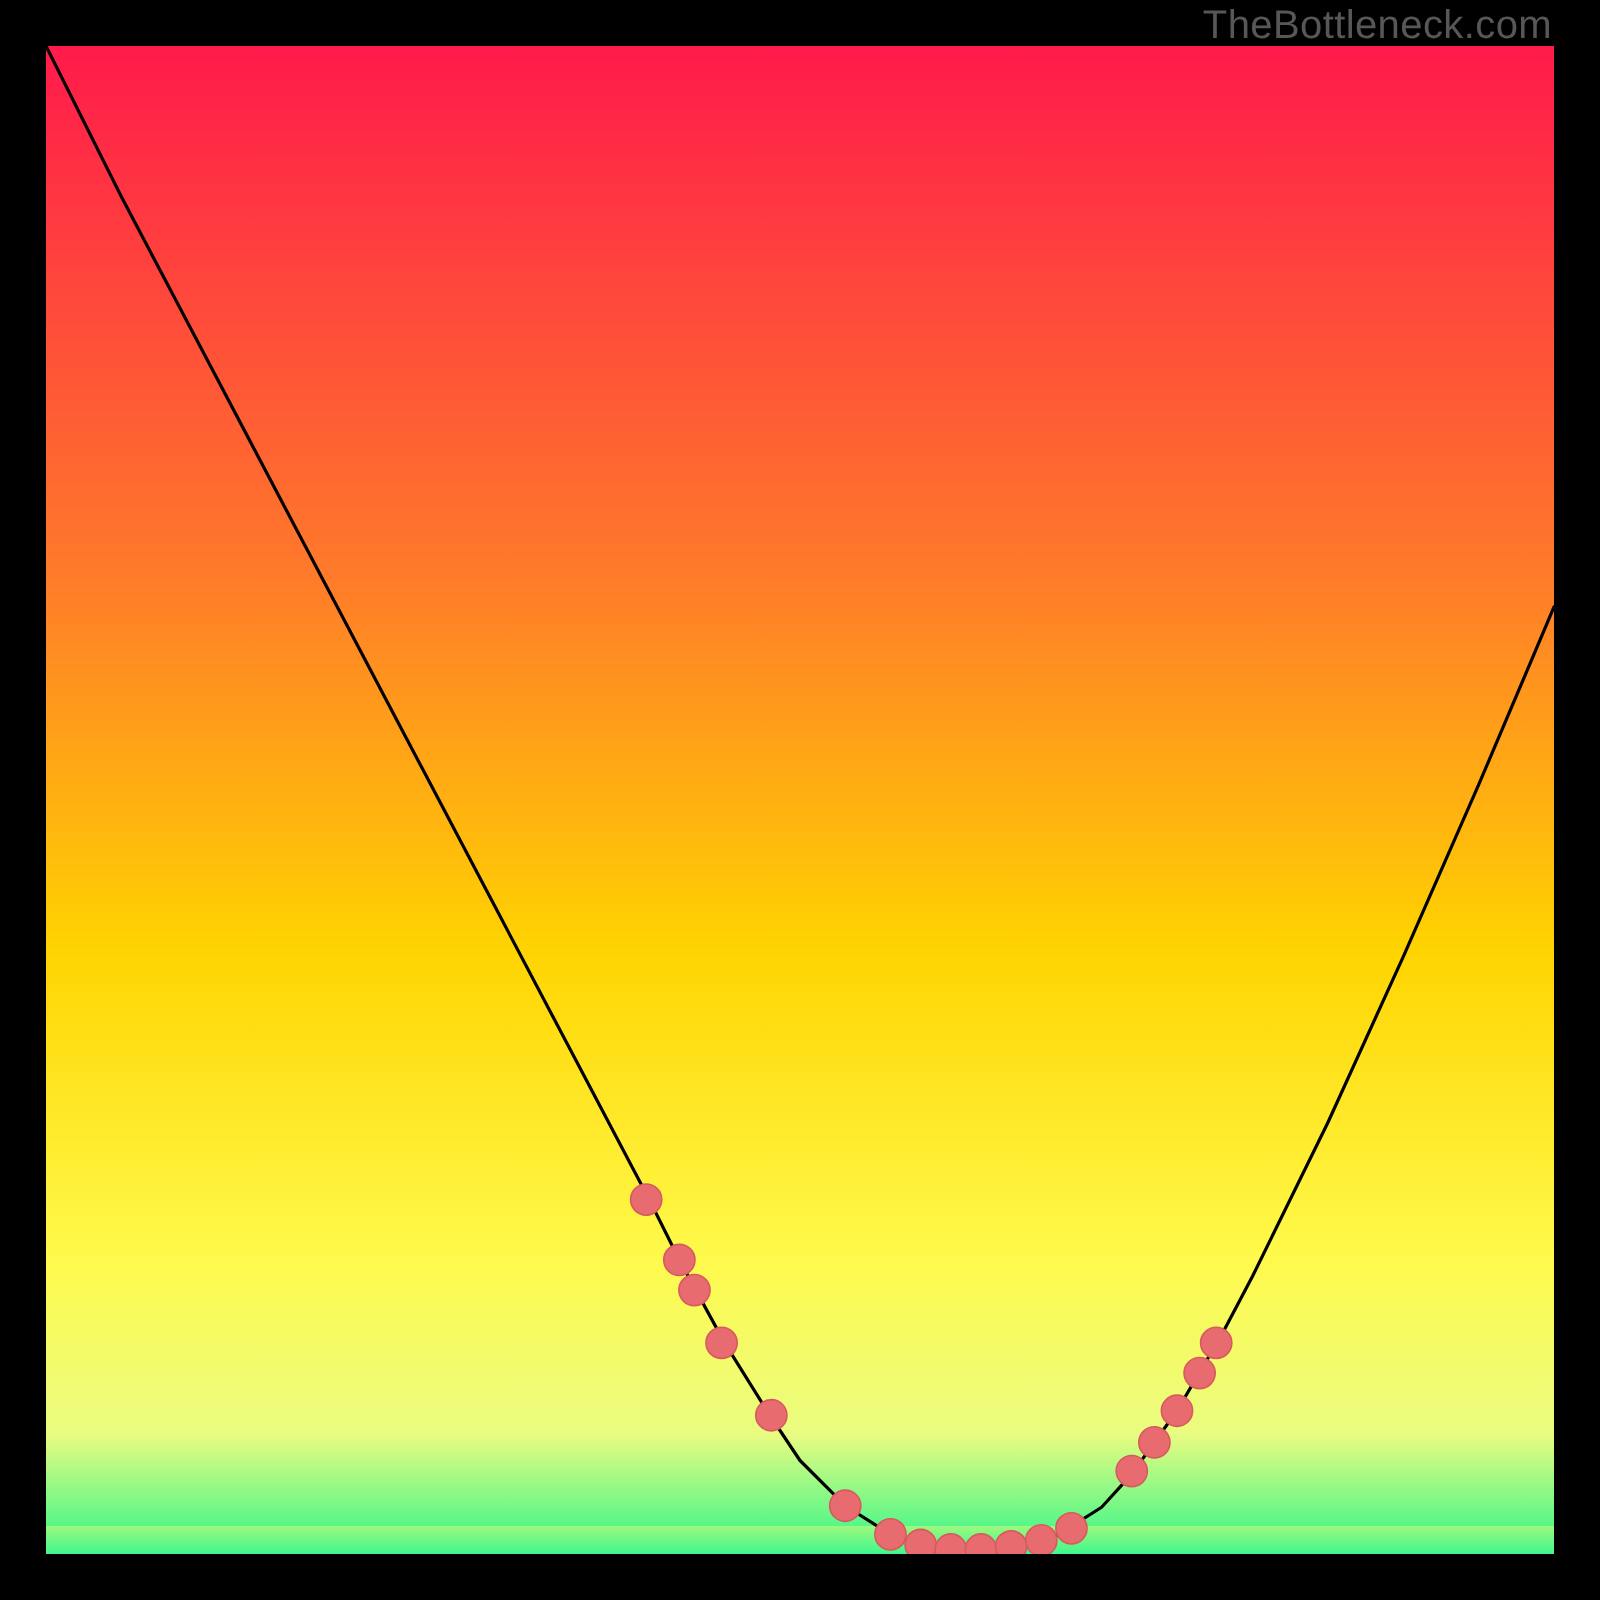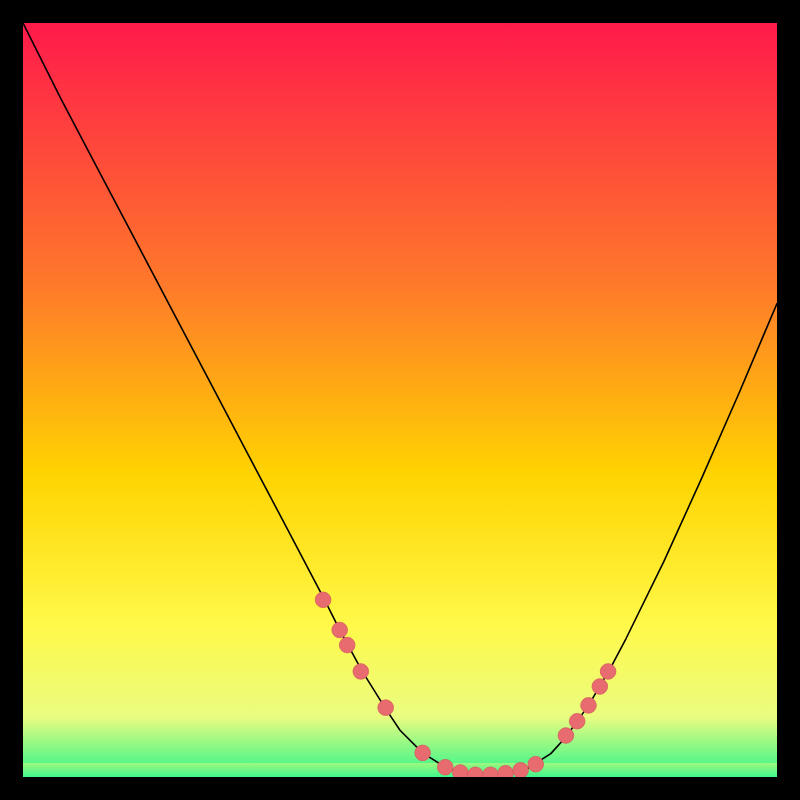--- a/index.html
+++ b/index.html
@@ -26,20 +26,21 @@
     font-size: 20px;
     font-weight: 500;
     color: #575757;
     letter-spacing: 0.2px;
   }
   svg { display: block; }
 </style>
 </head>
 <body>
 <div class="frame">
+  <div class="watermark">TheBottleneck.com</div>
 
   <div class="plot-area">
     <svg id="chart-svg" width="754" height="754" viewBox="0 0 754 754">
         <defs>
           <linearGradient id="bg" x1="0" y1="0" x2="0" y2="1">
             <stop offset="0" stop-color="#ff1a4b"></stop>
             <stop offset="0.35" stop-color="#ff7a2a"></stop>
             <stop offset="0.6" stop-color="#ffd400"></stop>
             <stop offset="0.8" stop-color="#fff94a"></stop>
             <stop offset="0.92" stop-color="#eafc80"></stop>

